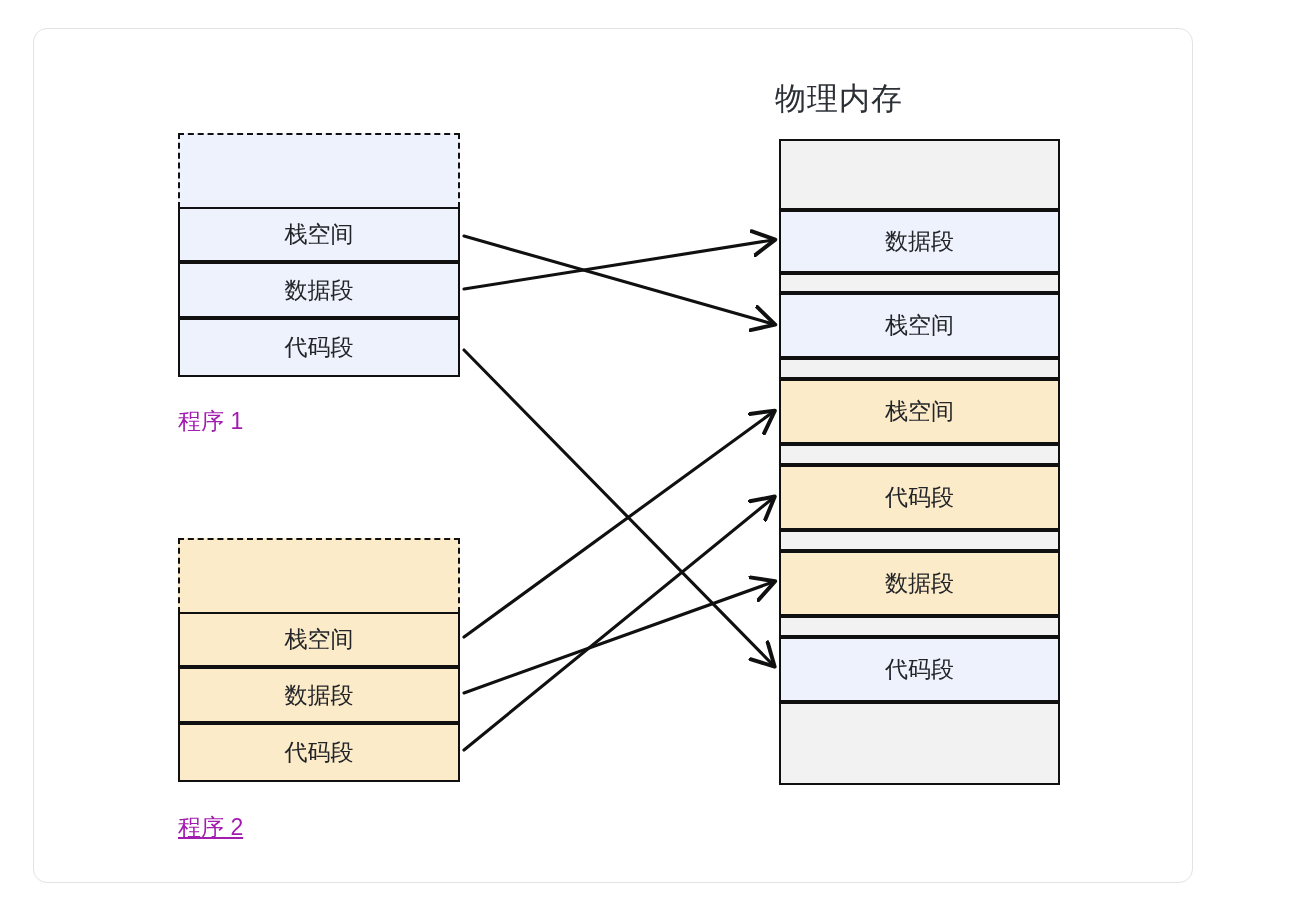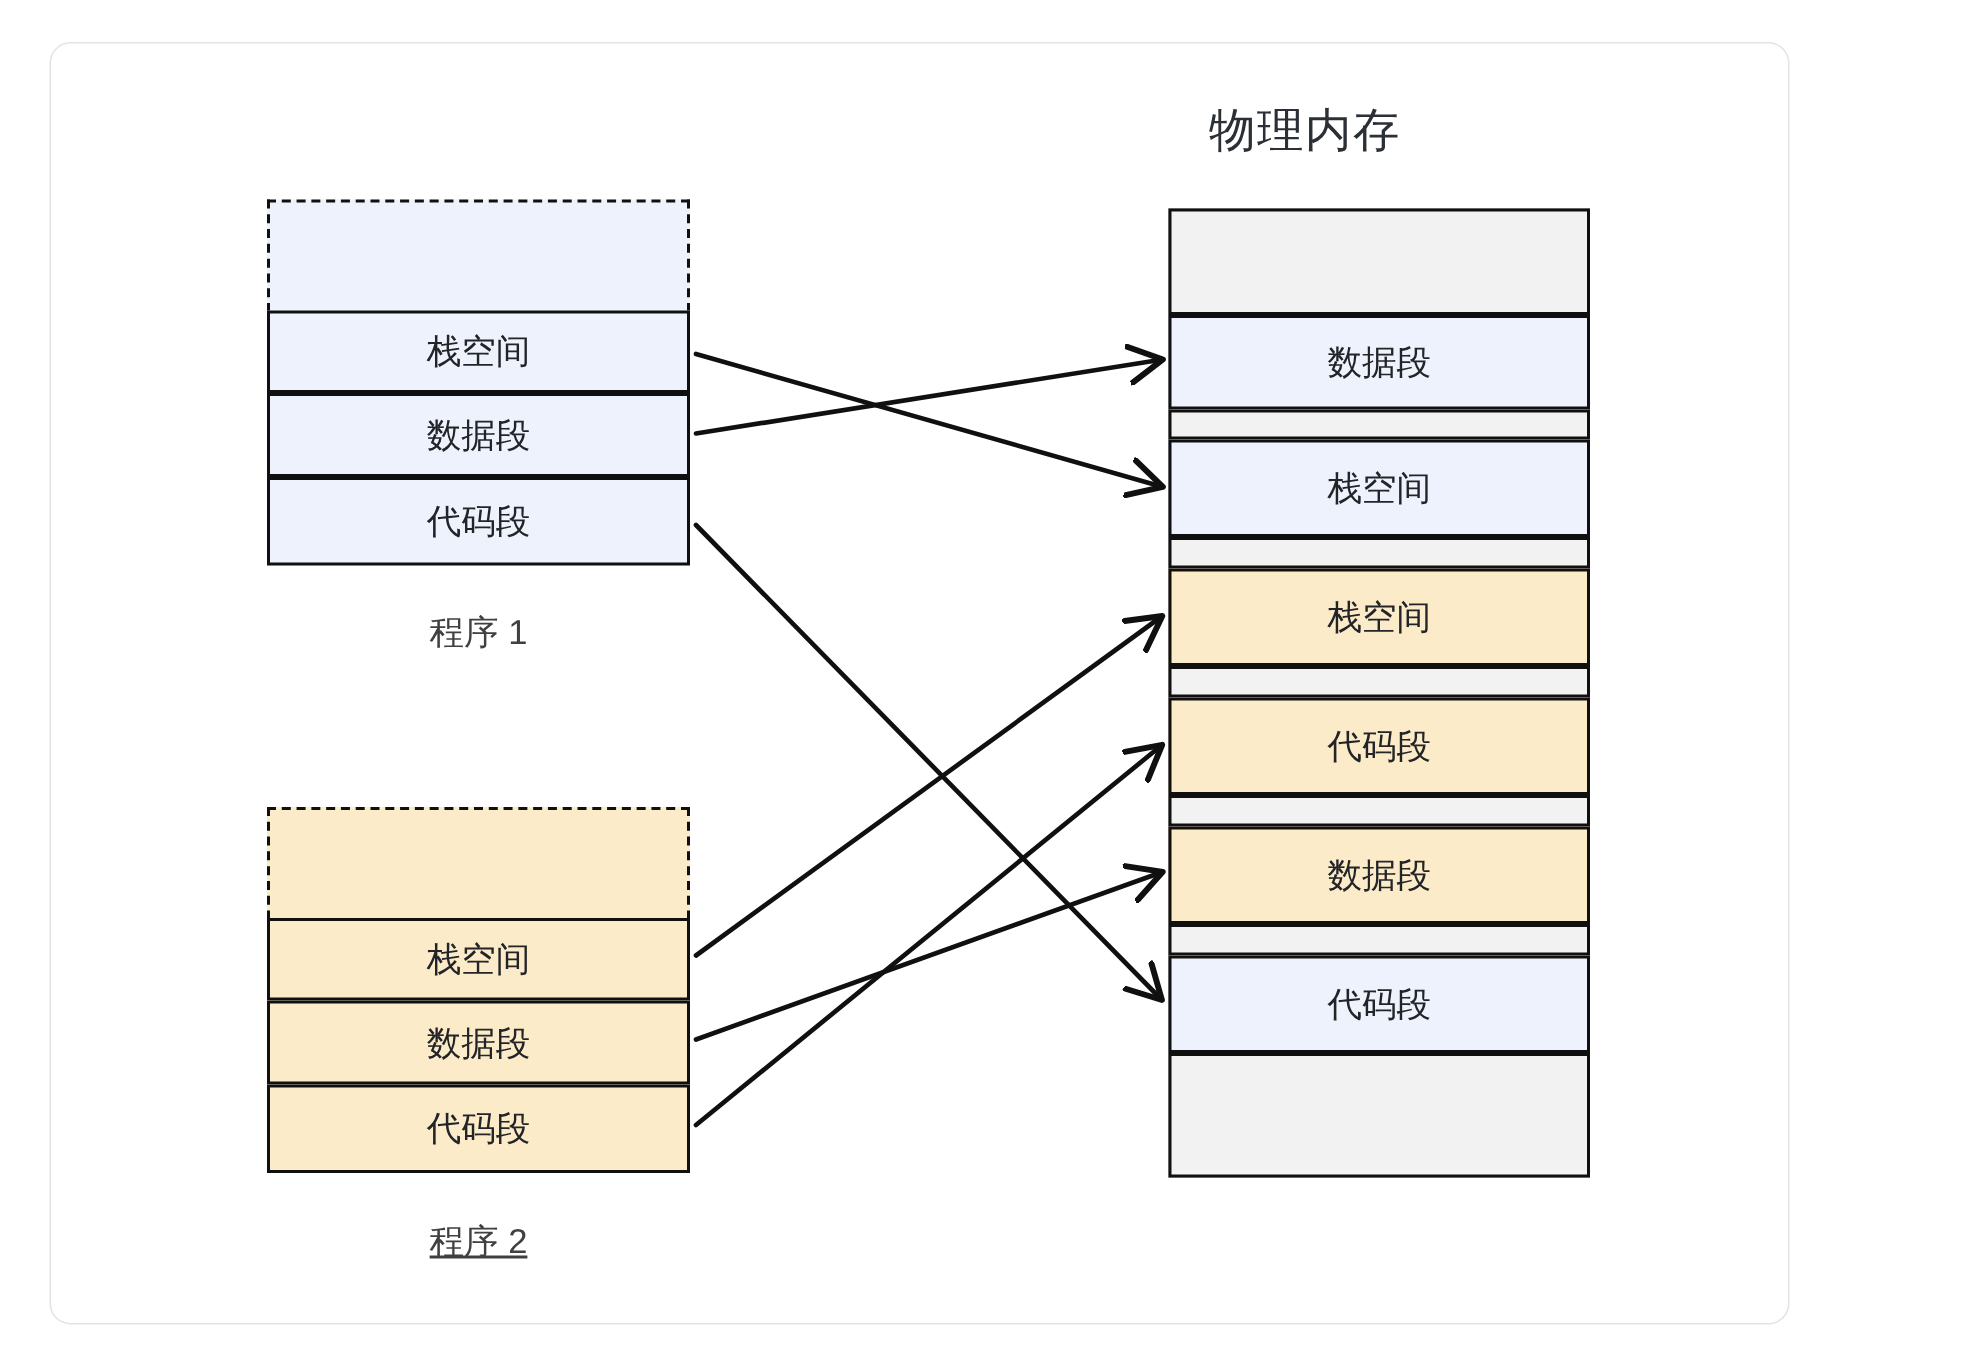--- a/index.html
+++ b/index.html
@@ -35,23 +35,23 @@
     position: absolute;
     font-size: 31px;
     color: #2b2f36;
     letter-spacing: 1px;
     white-space: nowrap;
     font-family: "Liberation Sans", "DejaVu Sans", sans-serif;
   }
   .caption {
     position: absolute;
     font-size: 23px;
-    color: #404040;
+    color: #a21caf;
     white-space: nowrap;
-    text-align: center;
+    text-align: left;
     font-family: "Liberation Sans", "DejaVu Sans", sans-serif;
   }
   
   .prog {
     position: absolute;
     width: 282px;
     box-sizing: border-box;
   }
   .prog-ghost {
     position: absolute;
@@ -144,21 +144,21 @@
       <span>数据段</span>
     </div>
 
     <div class="seg" style="left:178px; top:723px; height:59px; background:#fcebc8;">
       <span>代码段</span>
     </div>
 
     <div class="caption" style="left:178px; top:812px; width:282px;text-decoration:underline;">程序 2</div>
   </div>
 
-  <div class="heading" style="left:775px; top:66px;margin-left:31px;">物理内存</div>
+  <div class="heading" style="left:775px; top:78px;">物理内存</div>
 
   <div class="mem-outer"></div>
 
   <div class="mem-block" style="top:139px; height:71px; background:#f2f2f2;"></div>
 
   <div class="mem-block" style="top:210px; height:63px; background:#edf2fc;">
     <span>数据段</span>
   </div>
 
   <div class="mem-block" style="top:273px; height:20px; background:#f2f2f2;"></div>

